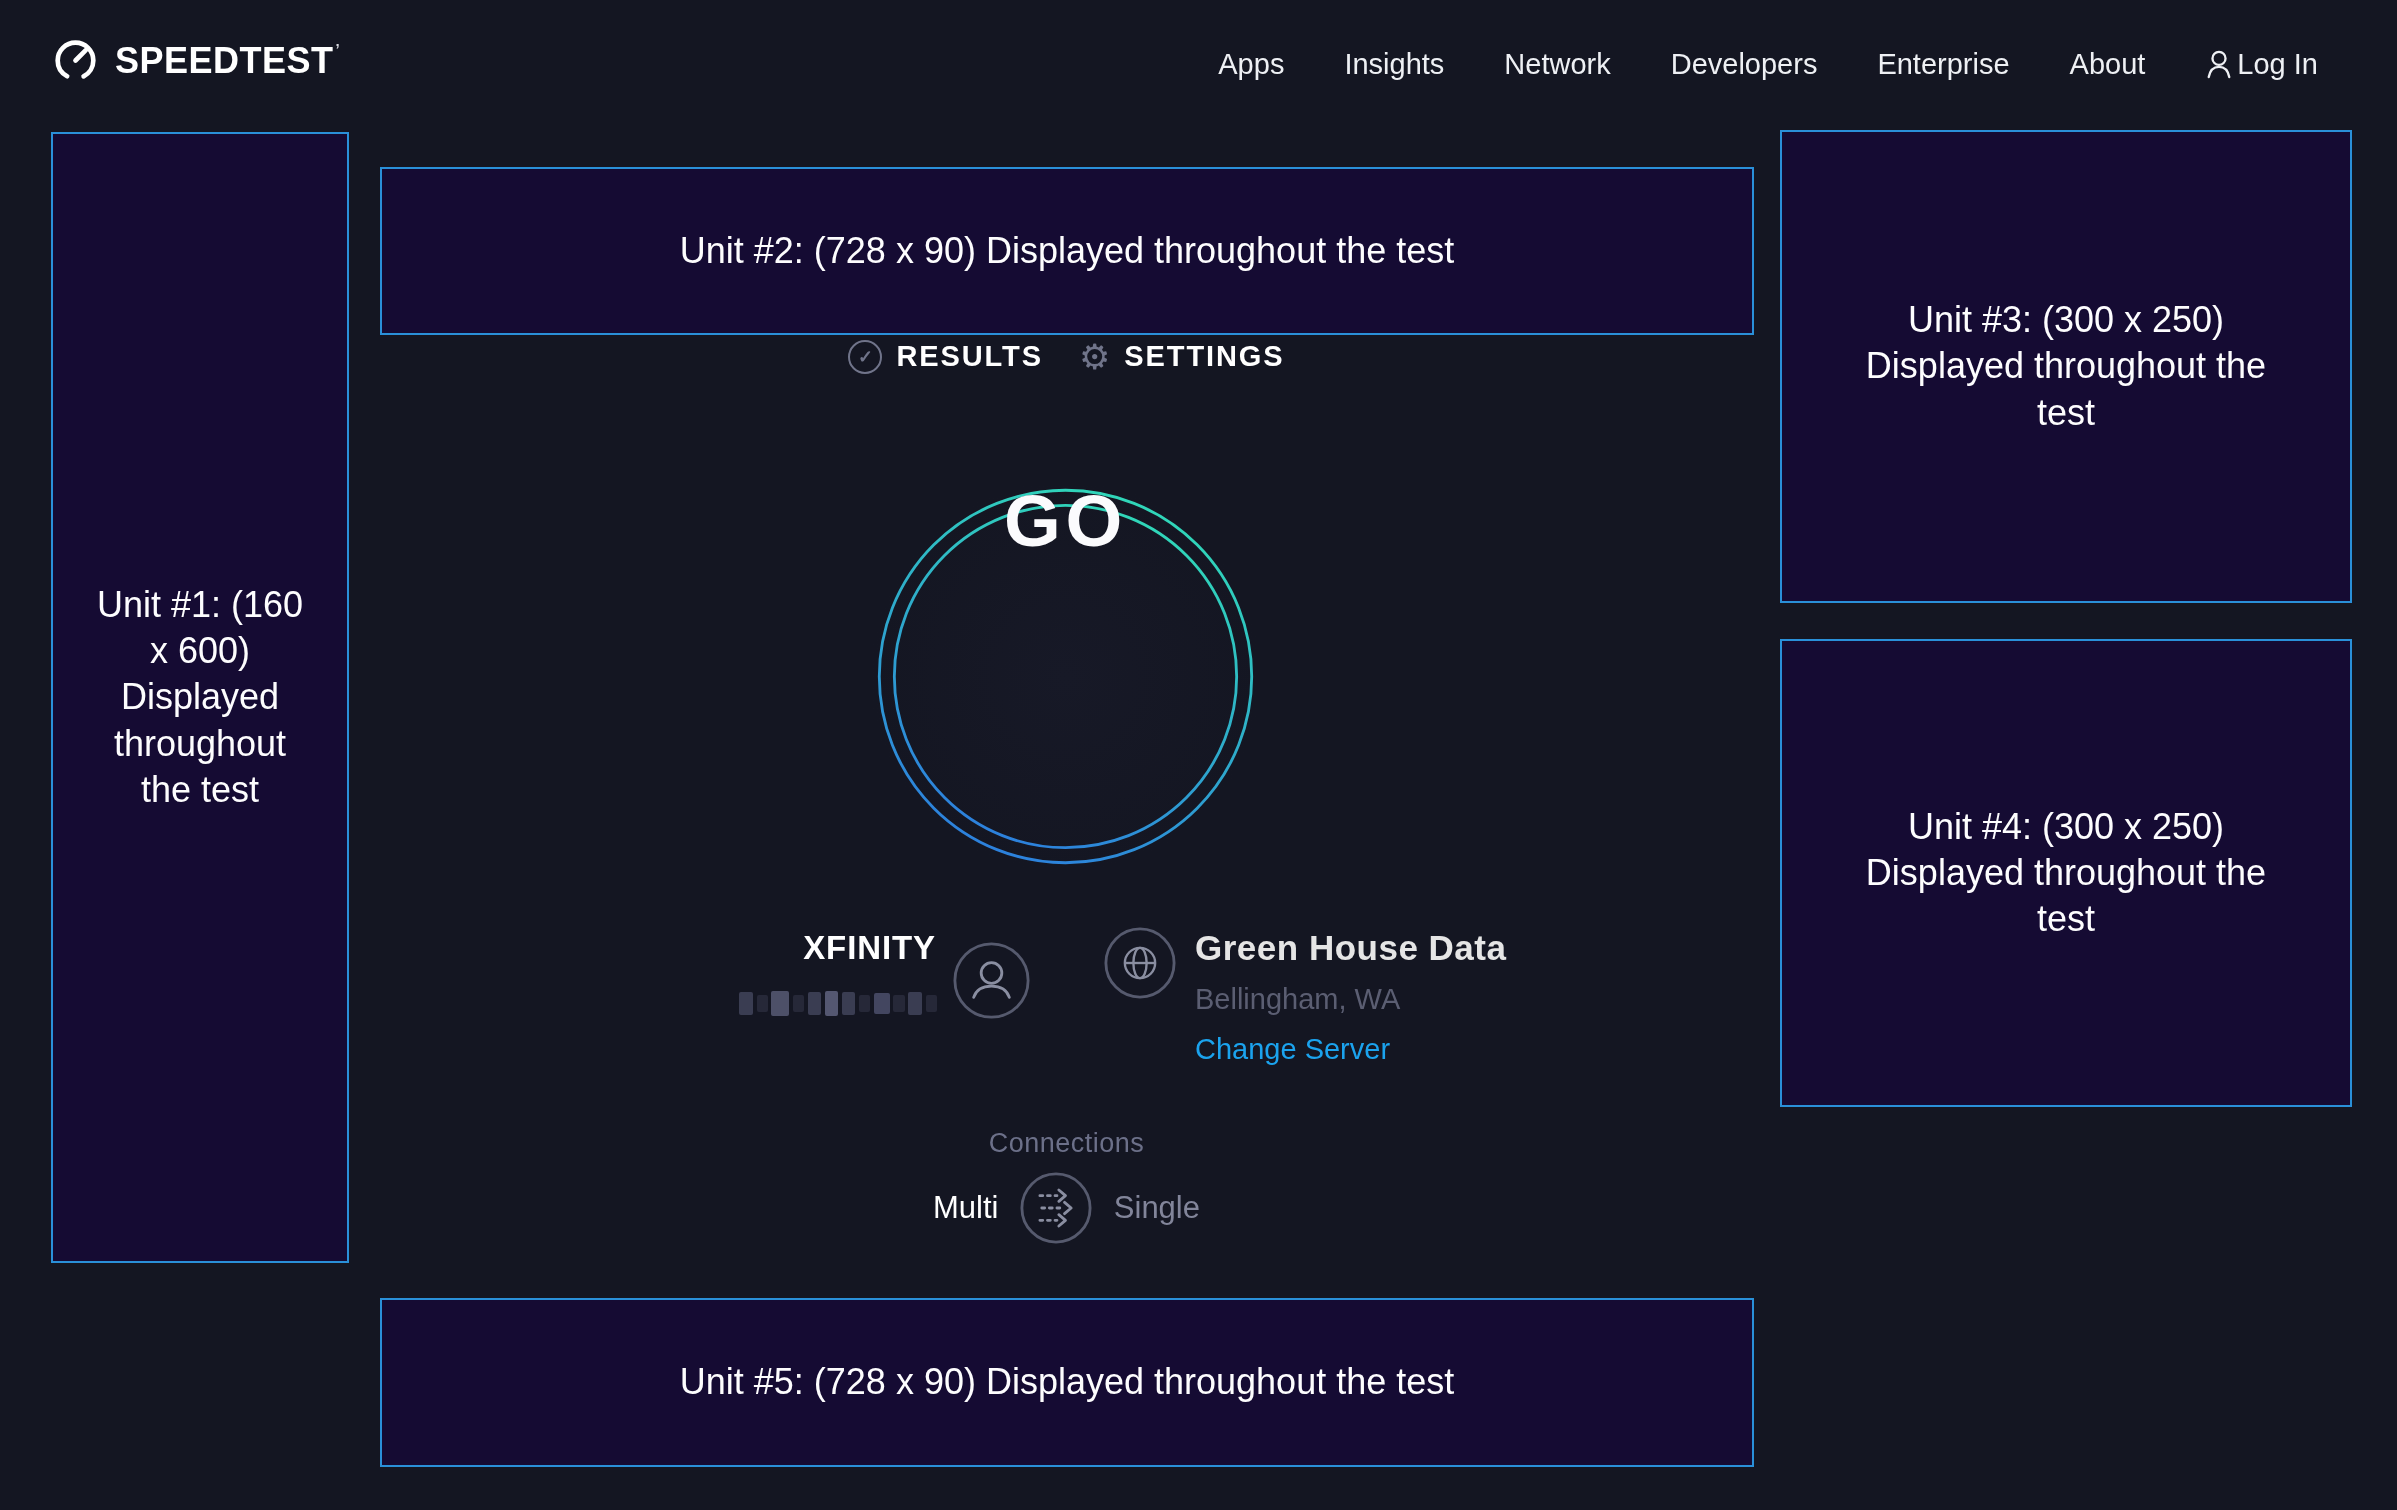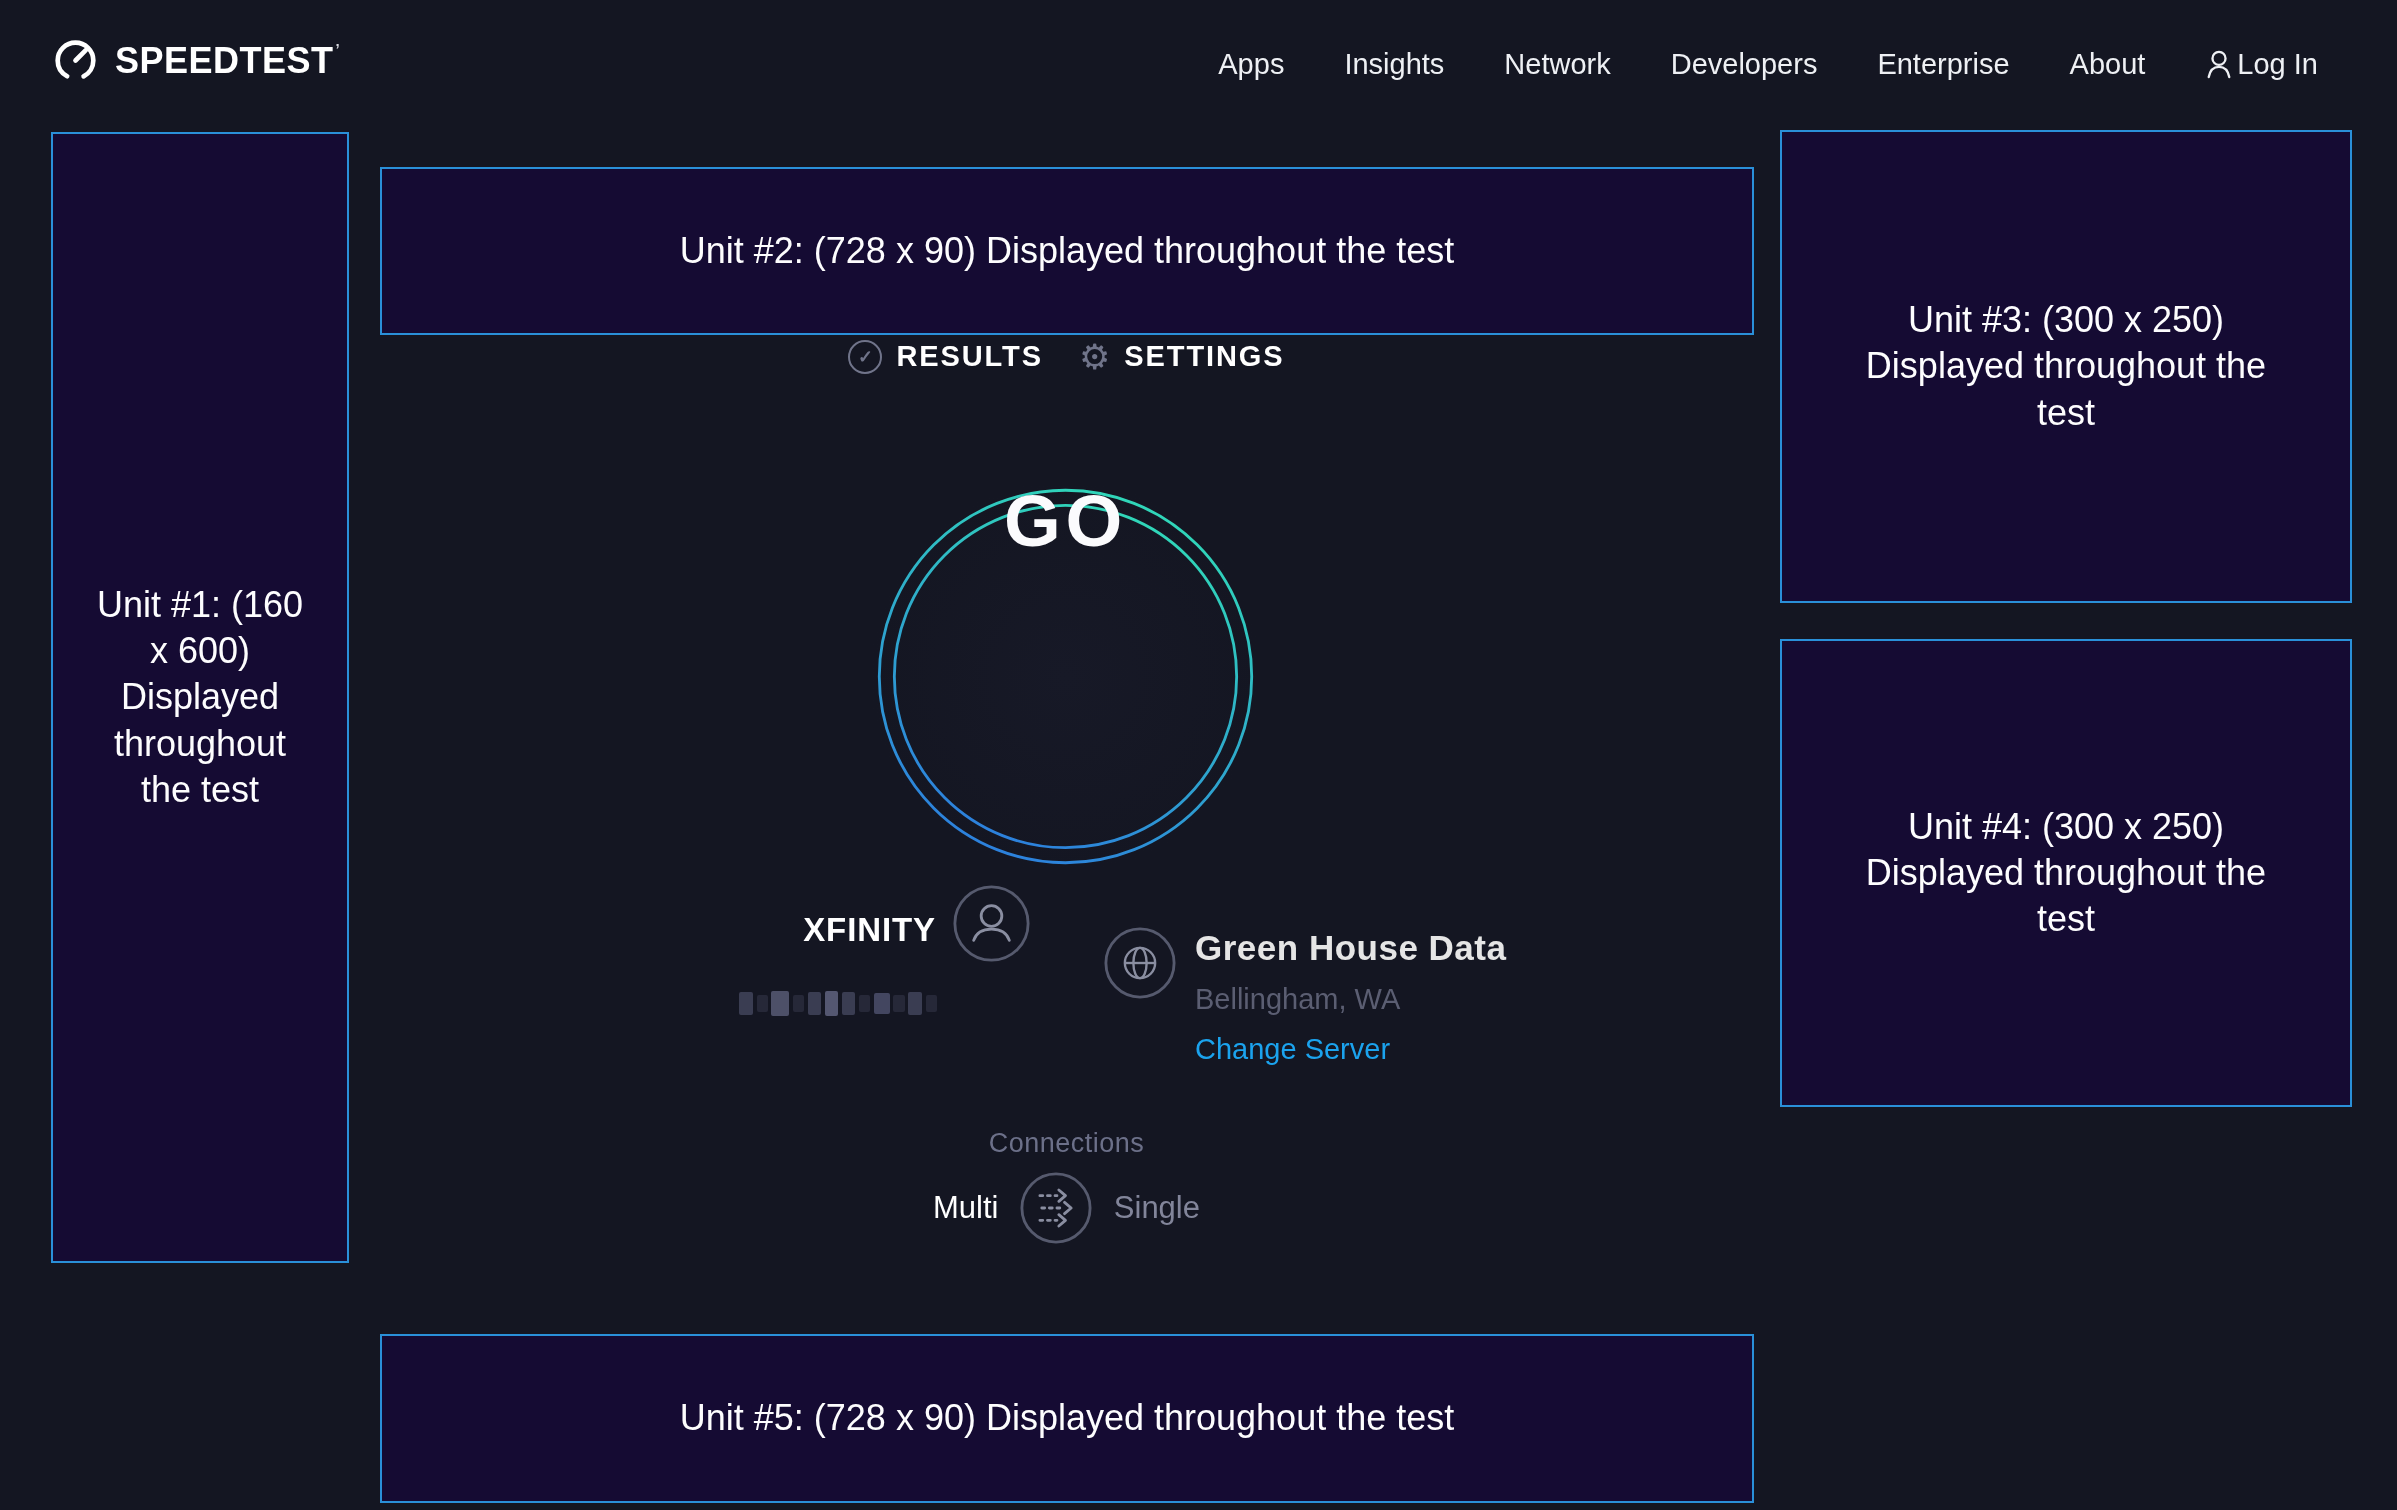--- a/index.html
+++ b/index.html
@@ -23,42 +23,42 @@
   .login{display:flex;align-items:center;gap:4px;cursor:pointer;color:#eef0f4;font-size:29px;}
 
   
   .ad{position:absolute;background:var(--ad-bg);border:2.8px solid var(--ad-border);
       display:flex;align-items:center;justify-content:center;text-align:center;
       color:#fdfdfe;font-size:36px;line-height:1.28;cursor:pointer;}
   #ad1{left:51px;top:132px;width:298px;height:1131px;}
   #ad2{left:380px;top:132px;width:1374px;height:168px;margin-top:35px;}
   #ad3{left:1780px;top:130px;width:572px;height:473px;}
   #ad4{left:1780px;top:639px;width:572px;height:468px;}
-  #ad5{left:380px;top:1298px;width:1374px;height:169px;margin-top:36px;}
+  #ad5{left:380px;top:1298px;width:1374px;height:169px;}
   #ad1 span{display:inline-block;width:226px;}
   #ad3 span,#ad4 span{display:inline-block;width:443px;}
   #ad2 span,#ad5 span{white-space:nowrap;}
 
   
   .tabs{position:absolute;left:690px;width:753px;top:339px;display:flex;justify-content:center;gap:36px;}
   .tab{display:flex;align-items:center;gap:14px;cursor:pointer;}
   .tab-label{font-size:29px;font-weight:700;letter-spacing:1.9px;color:#fff;}
   .check-circle{width:34px;height:34px;border:2.8px solid var(--text-gray);border-radius:50%;
       display:flex;align-items:center;justify-content:center;font-size:18px;font-weight:700;color:var(--text-gray);}
   .gear{font-size:35px;color:var(--text-gray);line-height:1;}
 
   
   .go{position:absolute;left:868px;top:479px;width:395px;height:395px;cursor:pointer;
       display:flex;align-items:flex-start;justify-content:center;
       background:radial-gradient(circle at center,#171927 0%,rgba(23,25,39,0) 70%);border-radius:50%;}
   .go svg{position:absolute;inset:0;}
   .go-label{position:relative;font-size:73px;font-weight:700;letter-spacing:4.7px;color:#fbfbfd;}
 
   
-  .isp-left{position:absolute;right:1367px;top:885px;display:flex;align-items:flex-end;gap:17px;}
+  .isp-left{position:absolute;right:1367px;top:942px;display:flex;align-items:flex-start;gap:17px;}
   .isp-name{font-size:33px;font-weight:700;letter-spacing:0.9px;color:#fff;position:relative;top:-13px;}
   .redacted{position:absolute;right:1460px;top:991px;width:198px;height:24.5px;display:flex;align-items:center;gap:3.8px;}
   .redacted i{display:block;border-radius:1.9px;}
   .redacted i:nth-child(odd){background:#3a3d52;height:22.6px;width:15px;}
   .redacted i:nth-child(even){background:#262838;height:17px;width:12.2px;}
   .redacted i:nth-child(3){background:#4d5068;height:24.5px;width:19px;}
   .redacted i:nth-child(6){background:#545771;height:24.5px;width:14px;}
   .redacted i:nth-child(9){background:#434660;height:21px;width:17px;}
   .isp-right{position:absolute;left:1104px;top:927px;display:flex;align-items:flex-start;gap:19px;}
   .server-col{display:flex;flex-direction:column;}

